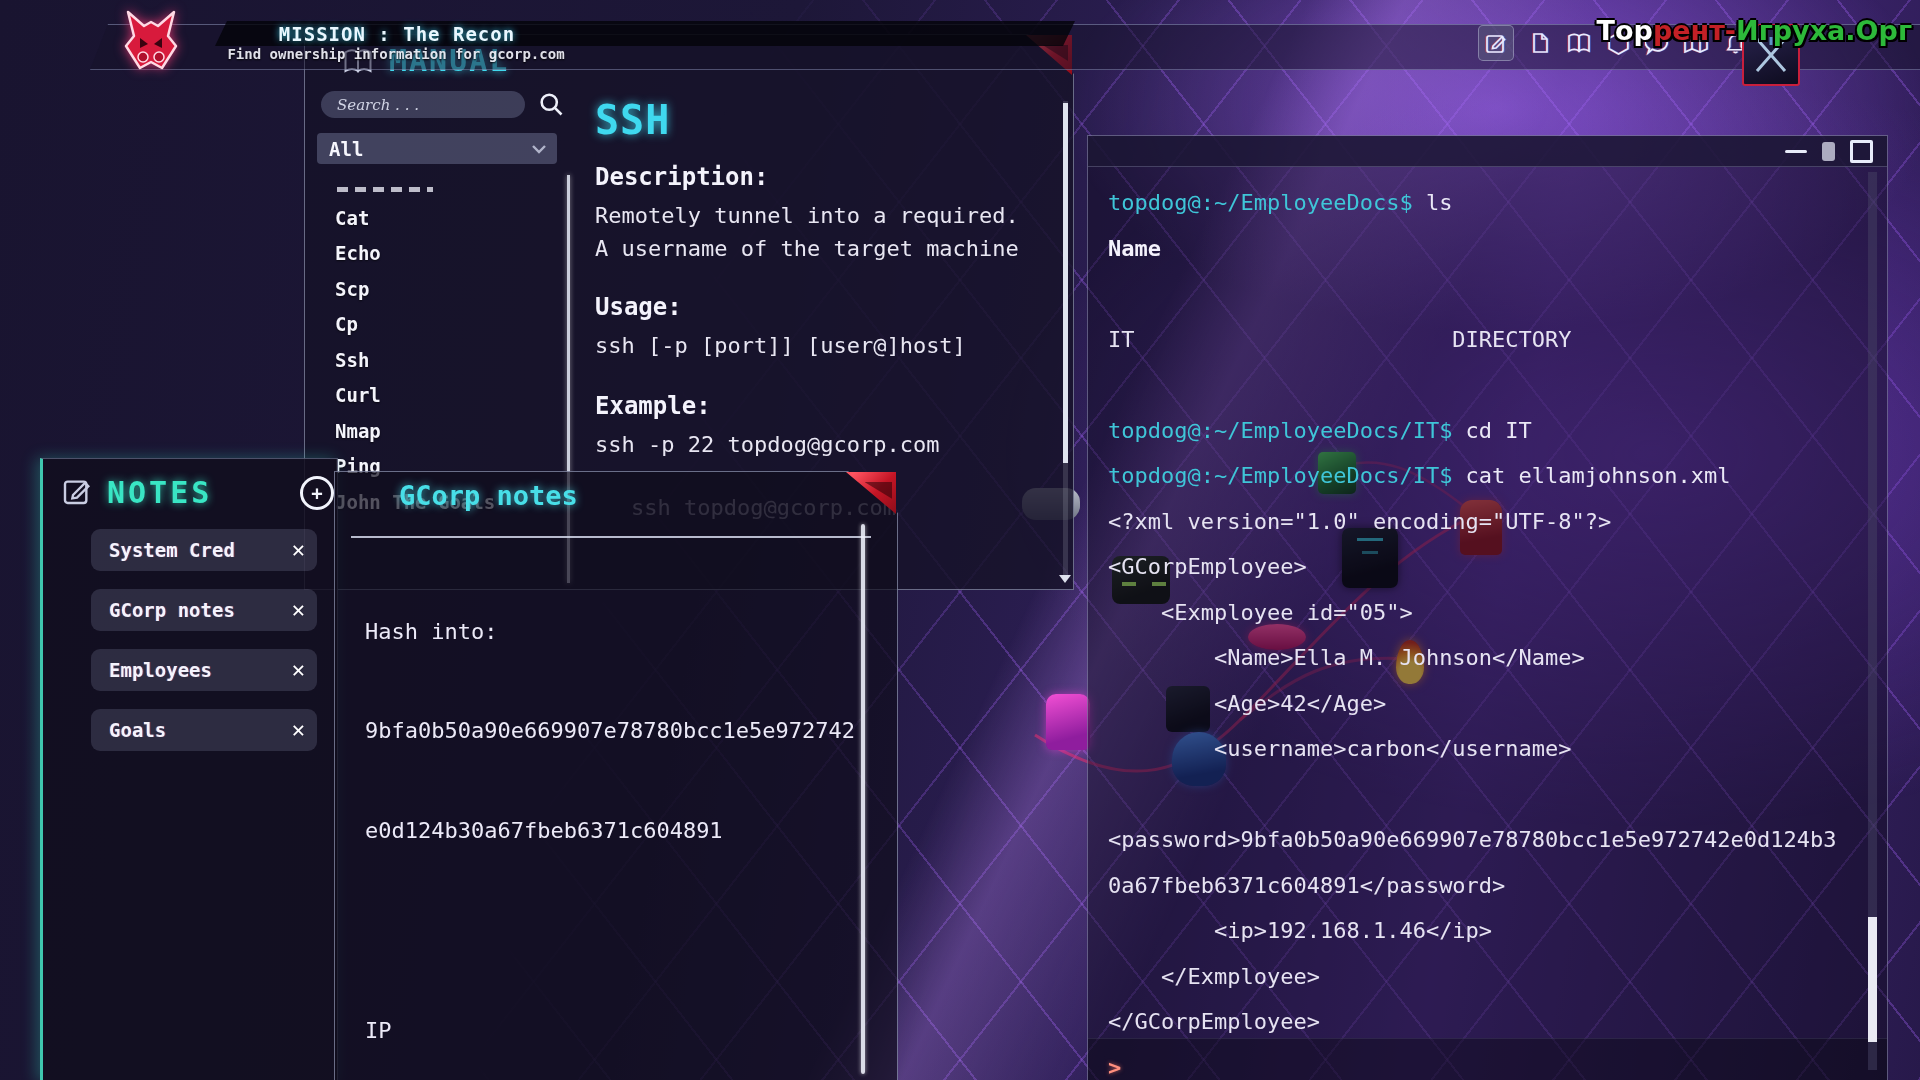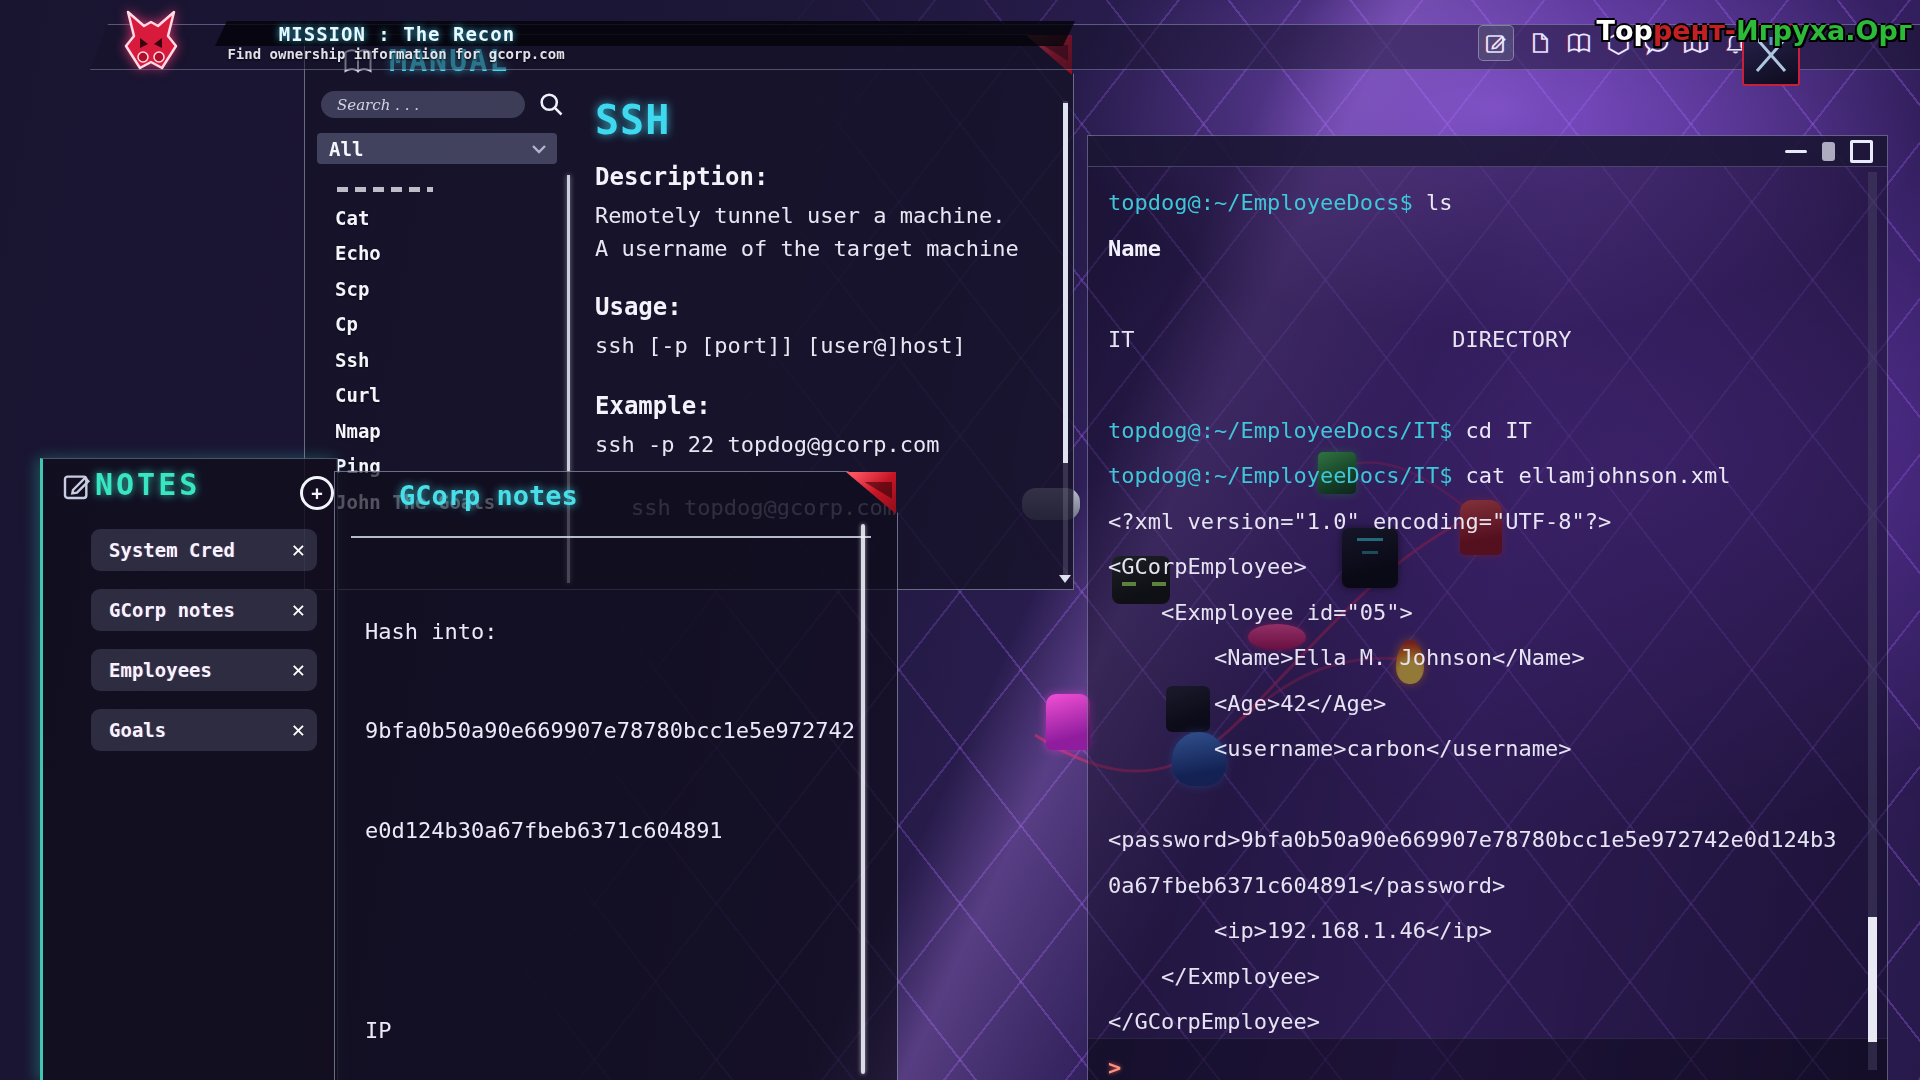--- a/index.html
+++ b/index.html
@@ -82,21 +82,21 @@
   .ex2{opacity:.5;margin-top:30px;margin-left:36px;}
   .man-scroll{position:absolute;right:5px;top:66px;width:5px;height:478px;background:rgba(230,235,250,.15);}
   .man-thumb{position:absolute;top:2px;left:0;width:5px;height:360px;background:rgba(238,242,253,.92);}
   .man-arrow{position:absolute;right:2px;bottom:6px;width:0;height:0;z-index:5;
     border-left:6px solid transparent;border-right:6px solid transparent;
     border-top:8px solid rgba(238,242,253,.92);}
   
   .notes-win{position:absolute;left:40px;top:458px;width:294px;height:622px;z-index:5;
     background:rgba(17,14,30,.86);border:1px solid rgba(175,190,225,.38);
     border-left:3px solid rgba(72,232,200,.85);box-shadow:-4px 0 14px rgba(50,220,190,.30);}
-  .notes-header{position:absolute;left:18px;top:8px;display:flex;align-items:flex-end;gap:2px;}
+  .notes-header{position:absolute;left:18px;top:16px;display:flex;align-items:flex-start;gap:14px;}
   .notes-title{font-size:30px;font-weight:bold;letter-spacing:3px;color:#39e6c4;
     text-shadow:0 0 9px rgba(57,230,196,.8);}
   .note-item{position:absolute;left:48px;width:226px;height:42px;border-radius:9px;
     background:rgba(155,160,195,.20);display:flex;align-items:center;justify-content:space-between;}
   .note-item span.nlabel{font-size:19px;font-weight:bold;color:#f4f4fc;margin-left:18px;
     text-shadow:1px 0 0 rgba(255,80,80,.35),-1px 0 0 rgba(80,140,255,.35);}
   .note-x{margin-right:12px;font-size:22px;font-weight:bold;color:#fff;cursor:pointer;line-height:1;}
   .add-note{position:absolute;left:300px;top:476px;z-index:6;width:28px;height:28px;border-radius:50%;
     border:3px solid #f2f4fc;background:rgba(20,16,34,.6);color:#f2f4fc;display:flex;
     align-items:center;justify-content:center;font-size:19px;font-weight:bold;}
@@ -273,21 +273,21 @@
       <div class="cmd-item">Nmap</div>
       <div class="cmd-item">Ping</div>
       <div class="cmd-item">John The Goals</div>
     </div>
 
     <div class="panel-divider"></div>
 
     <div class="article">
       <h1>SSH</h1>
       <div class="lbl">Description:</div>
-      <div class="body-line">Remotely tunnel user a machine.</div>
+      <div class="body-line">Remotely tunnel into a required.</div>
       <div class="body-line">A username of the target machine</div>
       <div class="gap28"></div>
       <div class="lbl">Usage:</div>
       <div class="body-line">ssh [-p [port]] [user@]host]</div>
       <div class="gap30"></div>
       <div class="lbl">Example:</div>
       <div class="body-line">ssh -p 22 topdog@gcorp.com</div>
       <div class="body-line ex2">ssh topdog@gcorp.com</div>
     </div>
 

